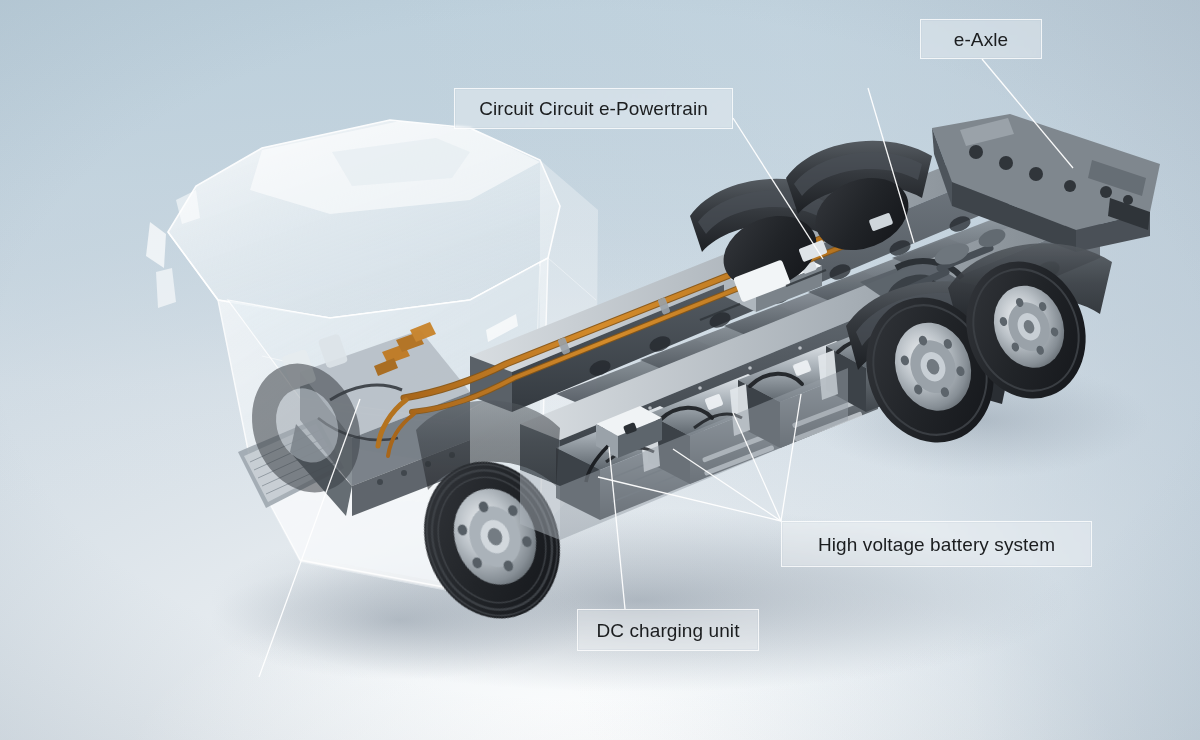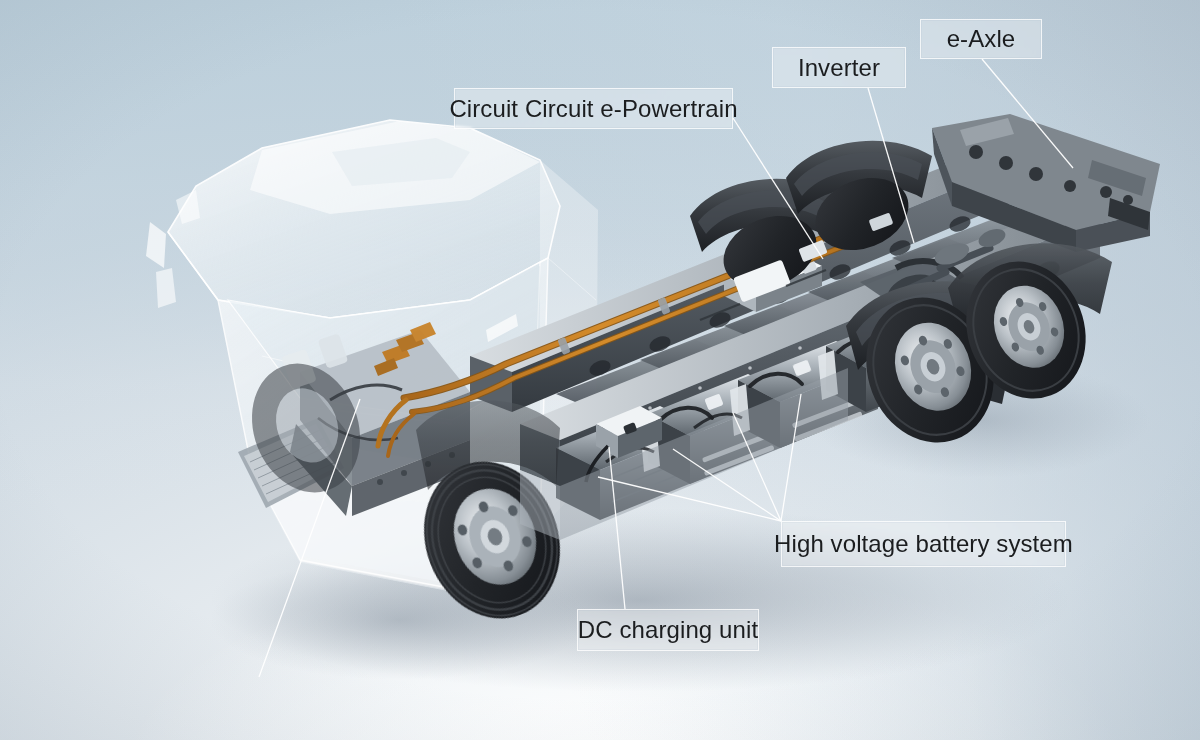--- a/index.html
+++ b/index.html
@@ -35,21 +35,21 @@
   
   .callout{
     position:absolute;
     box-sizing:border-box;
     display:flex;align-items:center;justify-content:center;
     padding:0 14px;
     background:rgba(255,255,255,0.30);
     border:1px solid rgba(255,255,255,0.72);
     box-shadow:0 0 0 1px rgba(150,170,186,0.10) inset;
     color:#1b1d1f;
-    font-size:24px;
+    font-size:19px;
     letter-spacing:0.1px;
     white-space:nowrap;
     backdrop-filter:blur(1px);
   }
   .callout span{display:block;line-height:1;}
   #svg-leaders{position:absolute;inset:0;pointer-events:none;}
 </style>
 </head>
 <body>
 
@@ -516,29 +516,26 @@
       <line x1="781" y1="521" x2="733" y2="413" stroke="#ffffff" stroke-width="1.3" opacity="0.95"></line>
       <line x1="781" y1="521" x2="801" y2="394" stroke="#ffffff" stroke-width="1.3" opacity="0.95"></line>
       <line x1="625" y1="609" x2="609" y2="447" stroke="#ffffff" stroke-width="1.3" opacity="0.95"></line>
       <line x1="259" y1="677" x2="360" y2="399" stroke="#ffffff" stroke-width="1.3" opacity="0.95"></line>
     </svg>
 
   <div class="callout" style="left:920px;top:19px;width:122px;height:40px;">
     <span>e-Axle</span>
   </div>
 
-  <div class="callout" style="left:772px;top:47px;width:134px;height:41px;">
-    <span>Inverter</span>
-  </div>
 
   <div class="callout" style="left:454px;top:88px;width:279px;height:41px;">
     <span>Circuit Circuit e-Powertrain</span>
   </div>
 
-  <div class="callout" style="left:781px;top:521px;width:285px;height:46px;">
+  <div class="callout" style="left:781px;top:521px;width:311px;height:46px;">
     <span>High voltage battery system</span>
   </div>
 
   <div class="callout" style="left:577px;top:609px;width:182px;height:42px;">
     <span>DC charging unit</span>
   </div>
 
 
 </div>
 

